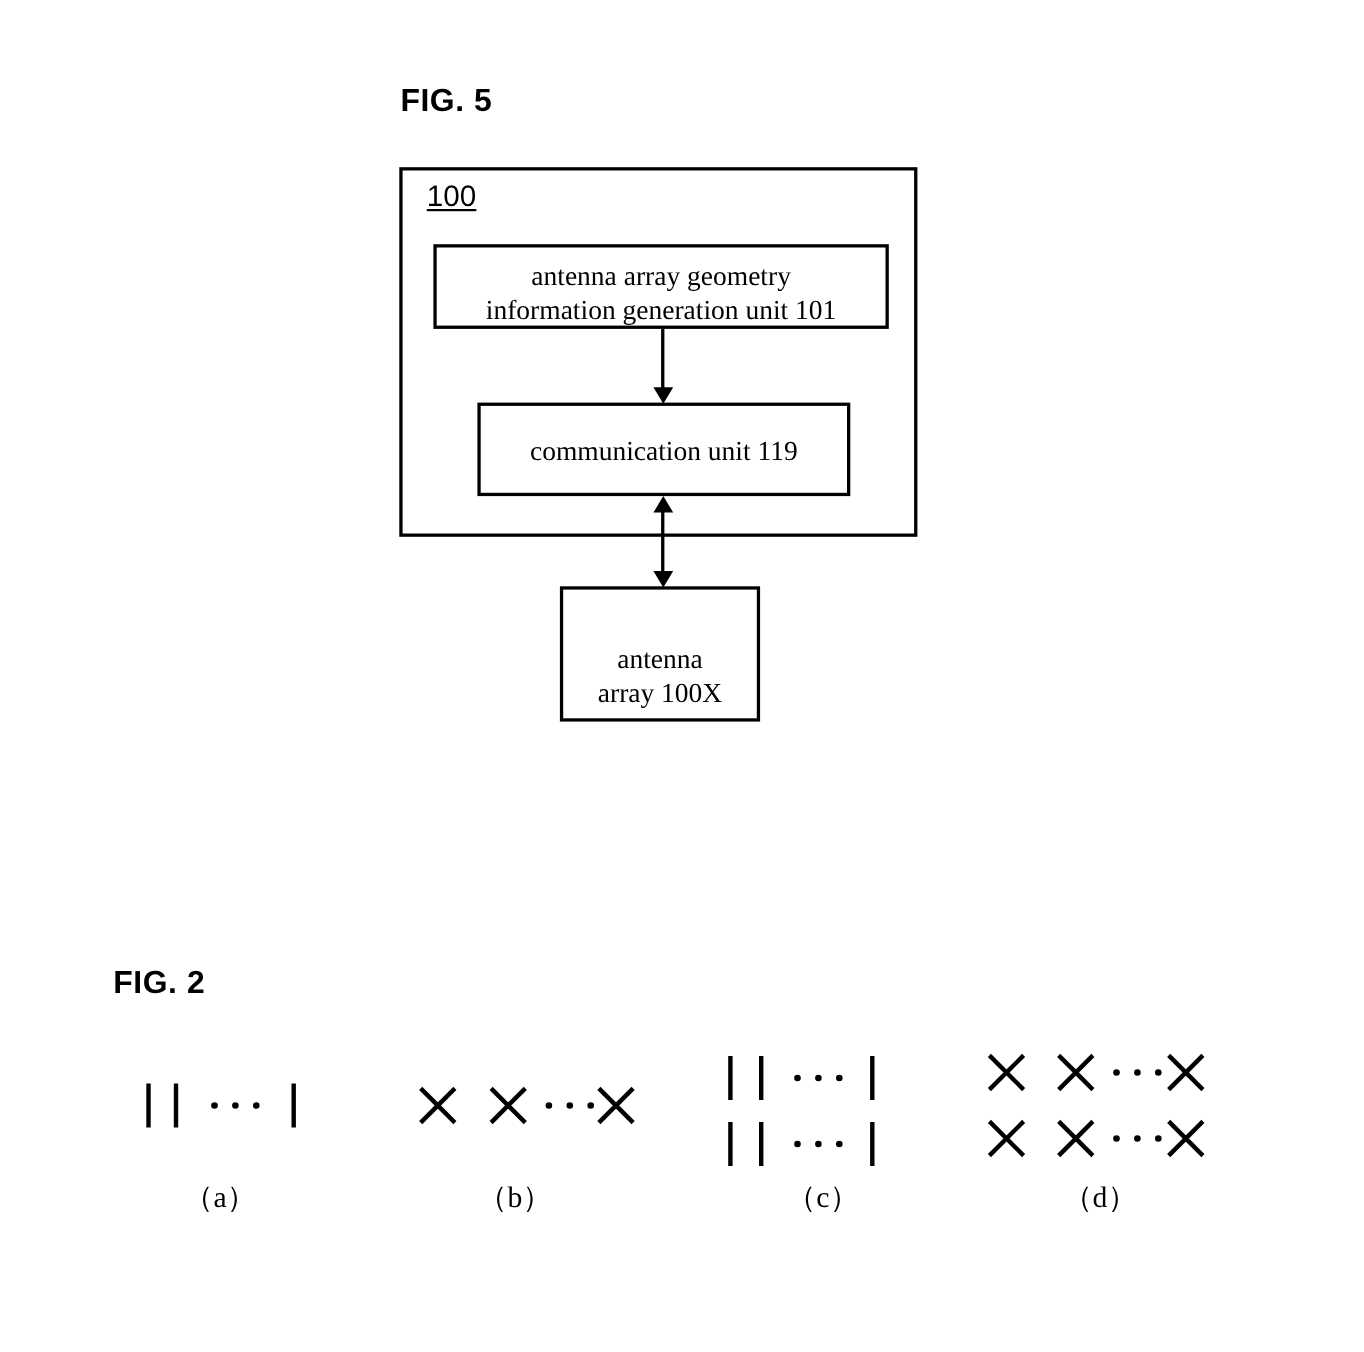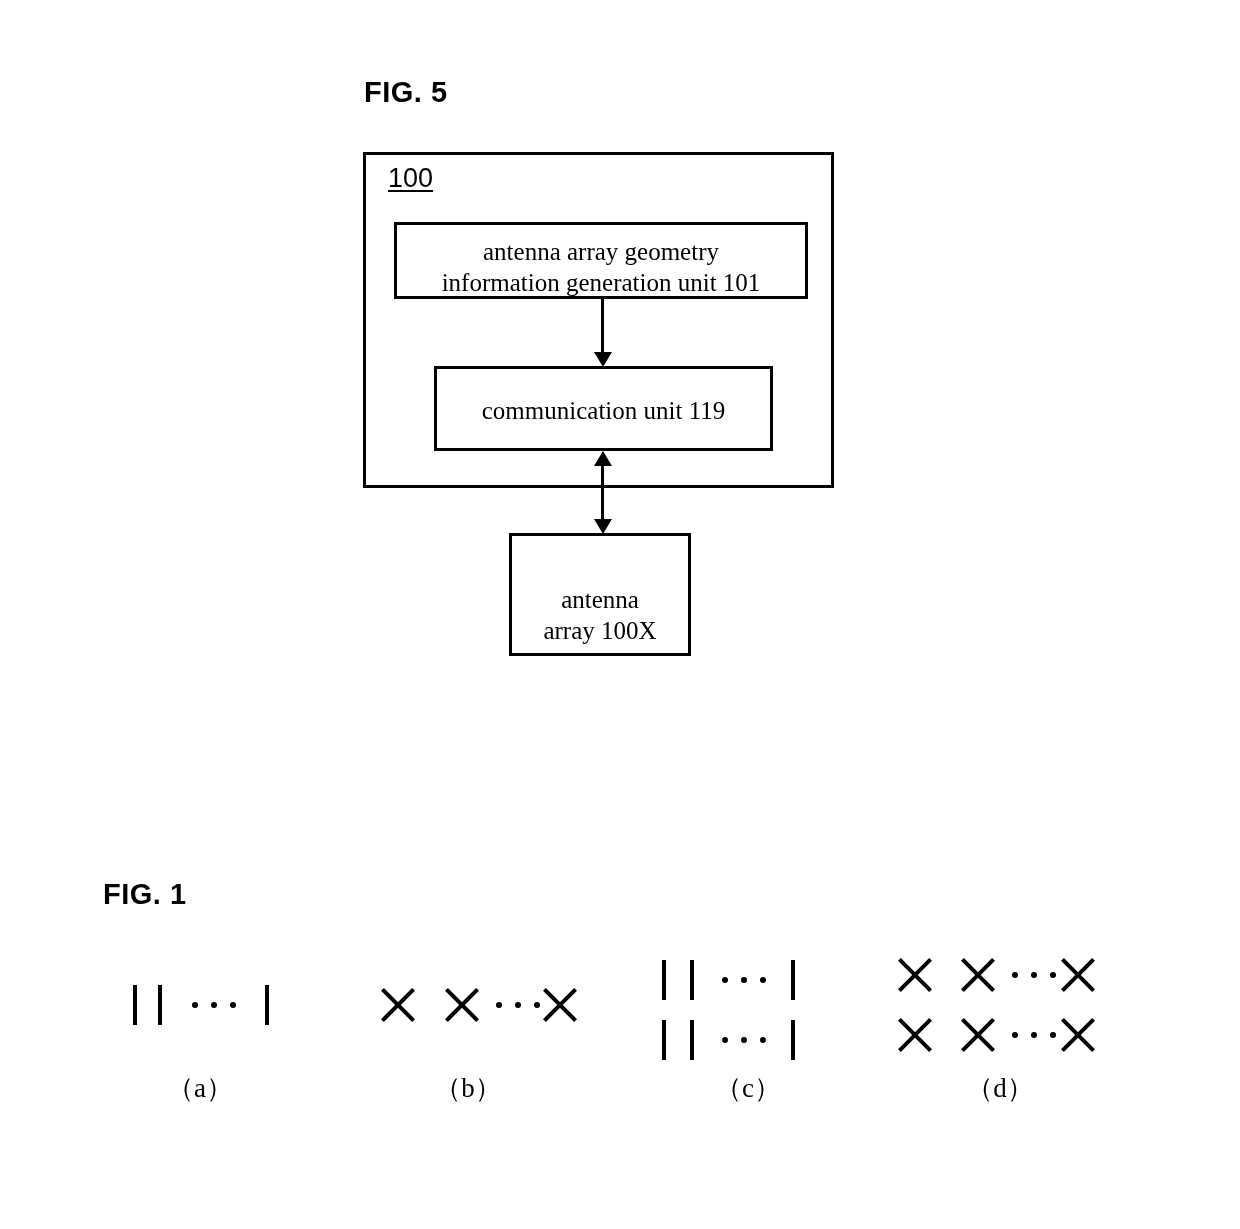--- a/index.html
+++ b/index.html
@@ -205,21 +205,21 @@
 array 100X</div>
   </div>
 
   <div class="arrow-line" id="arrow1-line"></div>
   <div class="arrow-head-down" id="arrow1-head"></div>
 
   <div class="arrow-line" id="arrow2-line"></div>
   <div class="arrow-head-up" id="arrow2-head-up"></div>
   <div class="arrow-head-down" id="arrow2-head-down"></div>
 
-  <div class="fig-title" id="fig2-title">FIG. 1</div>
+  <div class="fig-title" id="fig2-title">FIG. 2</div>
 
   <div class="panel" id="panel-a">
     <div class="bar" style="left:133px; top:985px;"></div>
     <div class="bar" style="left:158px; top:985px;"></div>
     <div class="dots" style="left:192px; top:1002px;">
       <span></span>
         <span></span>
         <span></span>
     </div>
     <div class="bar" style="left:265px; top:985px;"></div>

